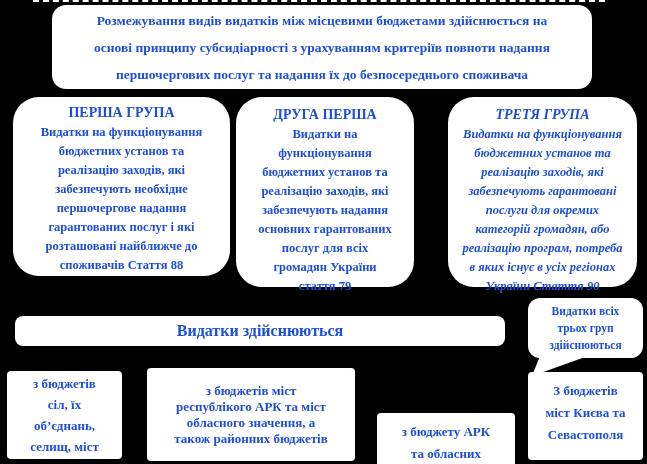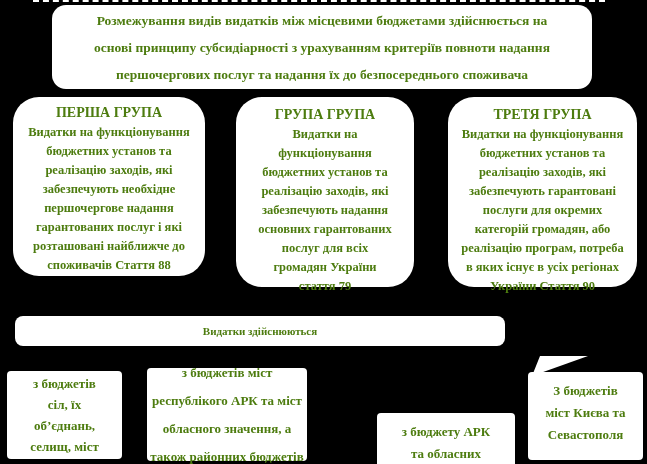--- a/index.html
+++ b/index.html
@@ -2,63 +2,63 @@
 <html><head>
 <meta charset="utf-8">
 <style>
   * { margin:0; padding:0; box-sizing:border-box; }
   html,body { width:647px; height:464px; }
   body { background:#000000; }
   .canvas {
     position:relative; width:647px; height:464px;
     background:#000000; overflow:hidden;
     font-family:"Liberation Serif","DejaVu Serif",serif;
-    font-weight:bold; color:#4d7c0f;
+    font-weight:bold; color:#1d4ed8;
   }
   .box { position:absolute; background:#ffffff; }
   .txt { white-space:pre-line; text-align:center; }
 
   .top-dashes {
     position:absolute; left:33px; top:0; width:572px; height:0;
     border-top:2px dashed #ffffff;
   }
 
   .title-box {
     left:52px; top:5px; width:540px; height:84px; border-radius:14px;
     display:flex; align-items:center; justify-content:center;
     font-size:13.5px; line-height:27px; padding:0 12px;
   }
 
   .group {
     border-radius:26px; text-align:center;
     font-size:12.5px; line-height:19px; padding:6px 6px 0 6px;
   }
   .group .gtitle { font-size:14px; line-height:20px; text-align:center; white-space:pre-line; }
-  .g1 { left:13px;  top:97px; width:192px; height:179px; }
+  .g1 { left:13px;  top:97px; width:217px; height:179px; }
   .g2 { left:236px; top:97px; width:178px; height:190px; padding-top:8px; }
-  .g3 { left:448px; top:97px; width:189px; height:190px; padding-top:8px; }
+  .g3 { left:448px; top:97px; width:189px; height:190px; padding-top:8px;font-style:italic; }
 
   .bar {
     left:15px; top:316px; width:490px; height:30px; border-radius:8px;
     display:flex; align-items:center; justify-content:center;
-    font-size:11px;
+    font-size:16px;
   }
 
   .callout {
     left:528px; top:298px; width:115px; height:60px; border-radius:12px;
     display:flex; align-items:center; justify-content:center;
     font-size:11.5px; line-height:17px;
   }
   .callout-tail { position:absolute; left:528px; top:356px; width:70px; height:21px; }
 
   .src { border-radius:4px; font-size:13px; }
   .src .txt { width:100%; }
   .sA { left:7px;   top:371px; width:115px; height:88px; line-height:21px;
         display:flex; align-items:center; justify-content:center; }
-  .sB { left:147px; top:368px; width:160px; height:93px; line-height:28px;
+  .sB { left:147px; top:368px; width:208px; height:93px; line-height:16px;
         display:flex; align-items:center; justify-content:flex-end; }
   .sC { left:377px; top:369px; width:138px; height:92px; line-height:22px; padding-top:8px; text-align:center;margin-top:44px; }
   .sD { left:528px; top:372px; width:115px; height:88px; line-height:22px; padding-top:8px; text-align:center; }
 </style>
 </head>
 <body>
 
 <div class="canvas">
 
   <div class="top-dashes"></div>
@@ -75,21 +75,21 @@
 бюджетних установ та
 реалізацію заходів, які
 забезпечують необхідне
 першочергове надання
 гарантованих послуг і які
 розташовані найближче до
 споживачів Стаття 88</div>
   </div>
 
   <div class="box group g2">
-    <div class="gtitle">ГРУПА ГРУПА</div>
+    <div class="gtitle">ДРУГА ПЕРША</div>
     <div class="txt">Видатки на
 функціонування
 бюджетних установ та
 реалізацію заходів, які
 забезпечують надання
 основних гарантованих
 послуг для всіх
 громадян України
 стаття 79</div>
   </div>
@@ -104,20 +104,25 @@
 категорій громадян, або
 реалізацію програм, потреба
 в яких існує в усіх регіонах
 України Стаття 90</div>
   </div>
 
   <div class="box bar">
     <div class="txt">Видатки здійснюються</div>
   </div>
 
+  <div class="box callout">
+    <div class="txt">Видатки всіх
+трьох груп
+здійснюються</div>
+  </div>
   <svg class="callout-tail" viewBox="0 0 70 21">
     <polygon points="12,0 4,20 60,0" fill="#ffffff"></polygon>
   </svg>
 
   <div class="box src sA">
     <div class="txt">з бюджетів
 сіл, їх
 об’єднань,
 селищ, міст</div>
   </div>

